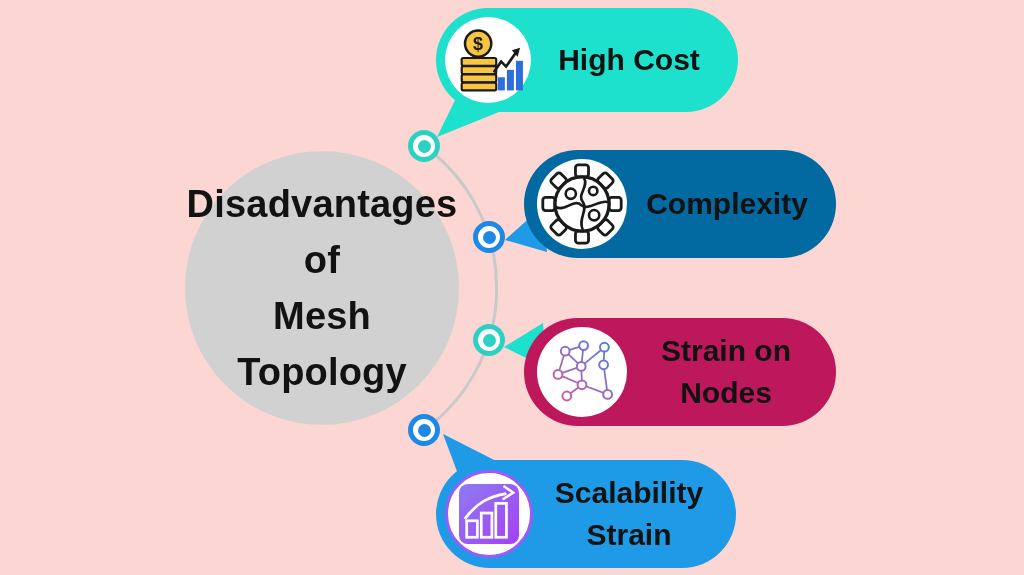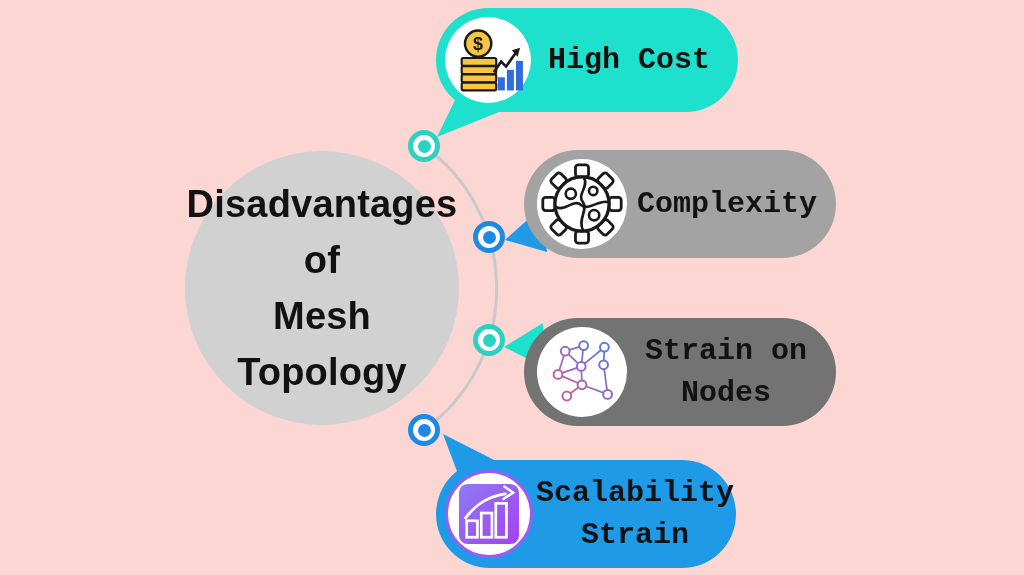--- a/index.html
+++ b/index.html
@@ -42,21 +42,21 @@
     position: absolute; background: #fff; border-radius: 50%;
     display: flex; align-items: center; justify-content: center;
   }
   .icon-circle-1 { width: 86px; height: 86px; left: 9px;  top: 9px; }
   .icon-circle-2 { width: 90px; height: 90px; left: 13px; top: 9px; }
   .icon-circle-3 { width: 90px; height: 90px; left: 13px; top: 9px; }
   .icon-circle-4 { width: 88px; height: 88px; left: 9px;  top: 10px; border: 3px solid #9b5cf6; }
 
   .pill-label {
     flex: 1; font-weight: 700; font-size: 30px; color: #121212;
-    text-align: center; line-height: 1.4; font-family: Liberation Mono, monospace;
+    text-align: center; line-height: 1.4;
   }
   .pill-1 .pill-label { margin-left: 100px; padding-right: 16px; }
   .pill-2 .pill-label { margin-left: 108px; padding-right: 14px; }
   .pill-3 .pill-label { margin-left: 106px; padding-right: 14px; }
   .pill-4 .pill-label { margin-left: 100px; padding-right: 14px; }
 </style>
 </head>
 <body>
 
 <div class="canvas" style="background: rgb(252, 214, 211);">
@@ -104,21 +104,21 @@
           <rect x="68" y="57" width="8.5" height="25"></rect>
           <rect x="79" y="46" width="8.5" height="36"></rect>
         </g>
         <path d="M52,60 L61,47 L67,53 L79,36" fill="none" stroke-width="3.2" style="stroke: rgb(26, 26, 26);"></path>
         <polygon points="84,30 74,33 81,41" style="fill: rgb(26, 26, 26);"></polygon>
       </svg>
     </div>
     <div class="pill-label">High Cost</div>
   </div>
 
-  <div class="pill pill-2" style="background: #a3a3a3;">
+  <div class="pill pill-2" style="background: #0369a1;">
     <div class="icon-circle icon-circle-2">
       <svg width="84" height="84" viewBox="-45 -45 90 90">
         <g fill="#ffffff" style="stroke: rgb(26, 26, 26);">
           <rect x="-7" y="-42" width="14" height="13" rx="3" stroke-width="3"></rect>
           <rect x="-7" y="-42" width="14" height="13" rx="3" stroke-width="3" transform="rotate(45)"></rect>
           <rect x="-7" y="-42" width="14" height="13" rx="3" stroke-width="3" transform="rotate(90)"></rect>
           <rect x="-7" y="-42" width="14" height="13" rx="3" stroke-width="3" transform="rotate(135)"></rect>
           <rect x="-7" y="-42" width="14" height="13" rx="3" stroke-width="3" transform="rotate(180)"></rect>
           <rect x="-7" y="-42" width="14" height="13" rx="3" stroke-width="3" transform="rotate(225)"></rect>
           <rect x="-7" y="-42" width="14" height="13" rx="3" stroke-width="3" transform="rotate(270)"></rect>
@@ -128,21 +128,21 @@
           <path d="M-28,3 C-19,9 -9,-6 -1,1 C7,8 18,-5 28,-2" fill="none" stroke-width="2.8"></path>
           <circle cx="-12" cy="-11" r="5.5" fill="none" stroke-width="2.8"></circle>
           <circle cx="13" cy="12" r="5.5" fill="none" stroke-width="2.8"></circle>
           <circle cx="12" cy="-14" r="4.5" fill="none" stroke-width="2.8"></circle>
         </g>
       </svg>
     </div>
     <div class="pill-label">Complexity</div>
   </div>
 
-  <div class="pill pill-3" style="background: #737373;">
+  <div class="pill pill-3" style="background: #be185d;">
     <div class="icon-circle icon-circle-3">
       <svg width="72" height="72" viewBox="0 0 90 90">
         <defs>
           <linearGradient id="netg" gradientUnits="userSpaceOnUse" x1="12" y1="80" x2="80" y2="12">
             <stop offset="0" style="stop-color: rgb(224, 86, 155);"></stop>
             <stop offset="1" style="stop-color: rgb(79, 127, 224);"></stop>
           </linearGradient>
         </defs>
         <g stroke="url(#netg)" stroke-width="2.2" fill="none">
           <path d="M24,19 L47,12 M24,19 L44,38 M47,12 L44,38 M73,14 L44,38 M73,14 L72,36

